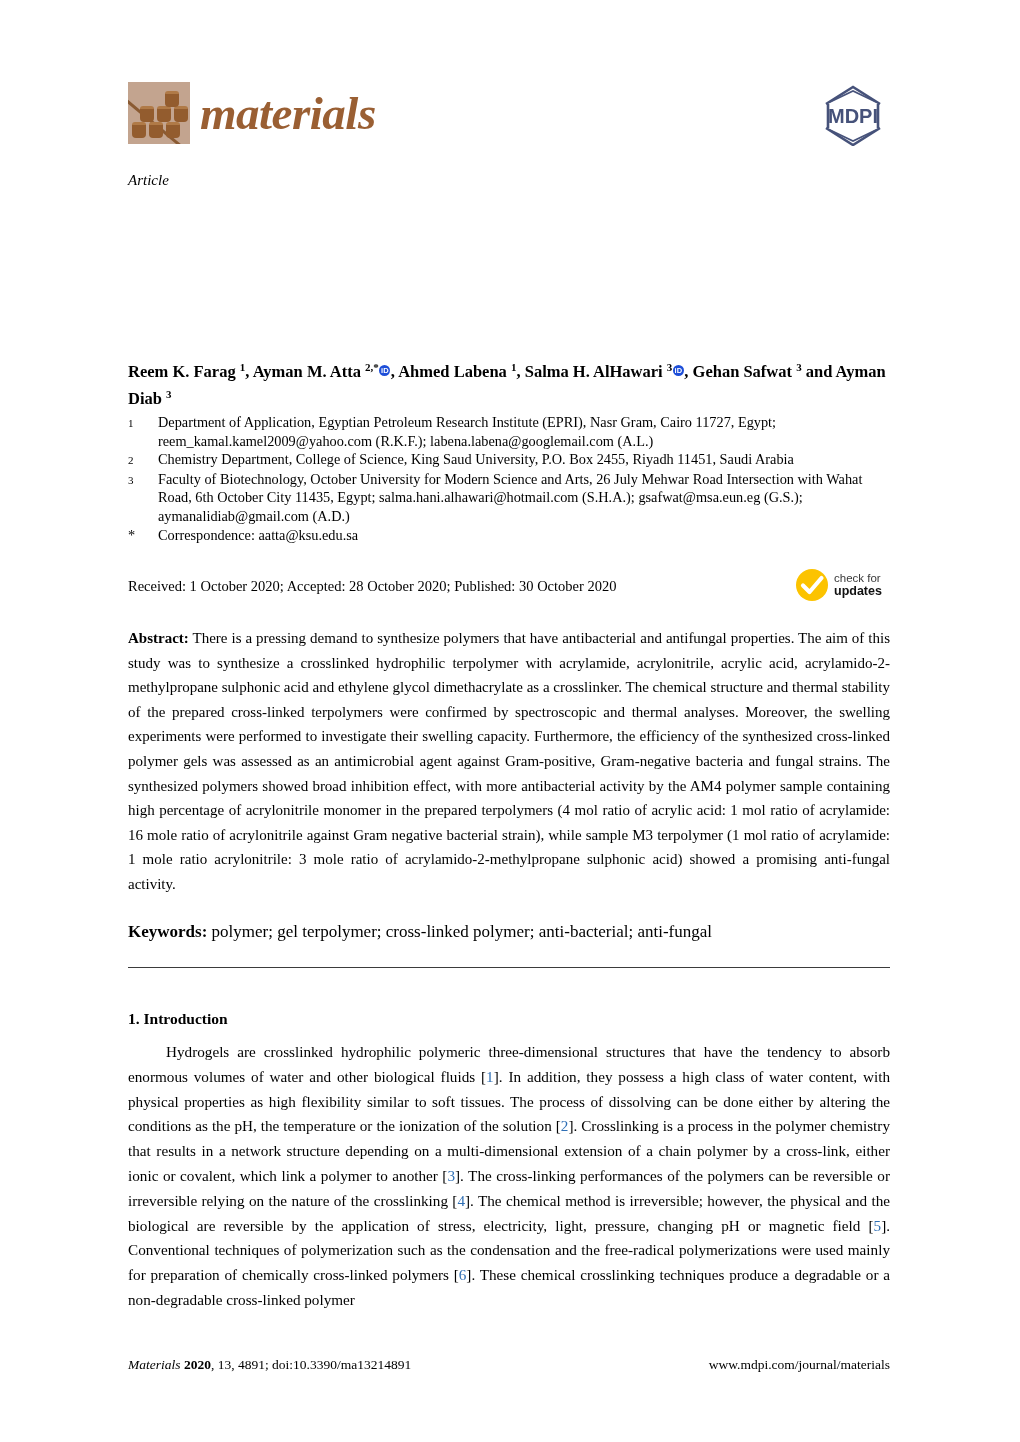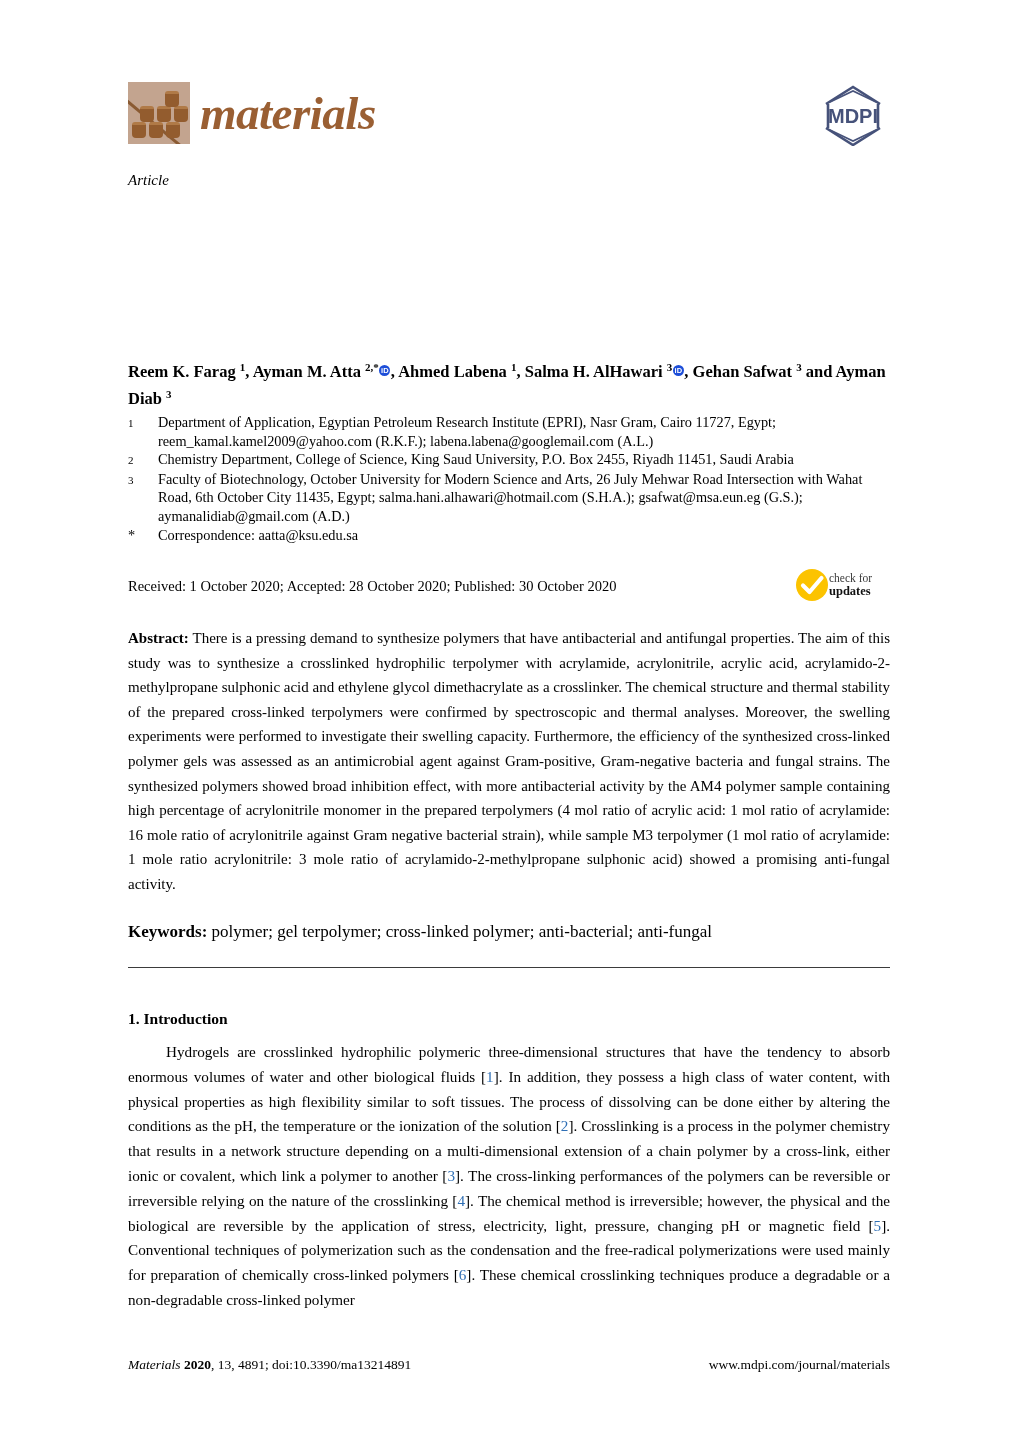--- a/index.html
+++ b/index.html
@@ -169,21 +169,22 @@
     top: 564px;
     width: 105px;
     height: 42px;
     display: flex;
     align-items: center;
   }
   .cm-check {
     width: 34px; height: 34px; flex: none;
   }
   .cm-text {
-    font-family: Liberation Serif, serif;
+    margin-left: 5px;
+    font-family: Liberation Sans, sans-serif;
     line-height: 13px;
   }
   .cm-top { font-size: 11.5px; color: #3a3a3a; }
   .cm-bot { font-size: 12.5px; font-weight: 700; color: #111; }
 
   
   .abstract {
     position: absolute;
     left: 128px;
     top: 626px;

